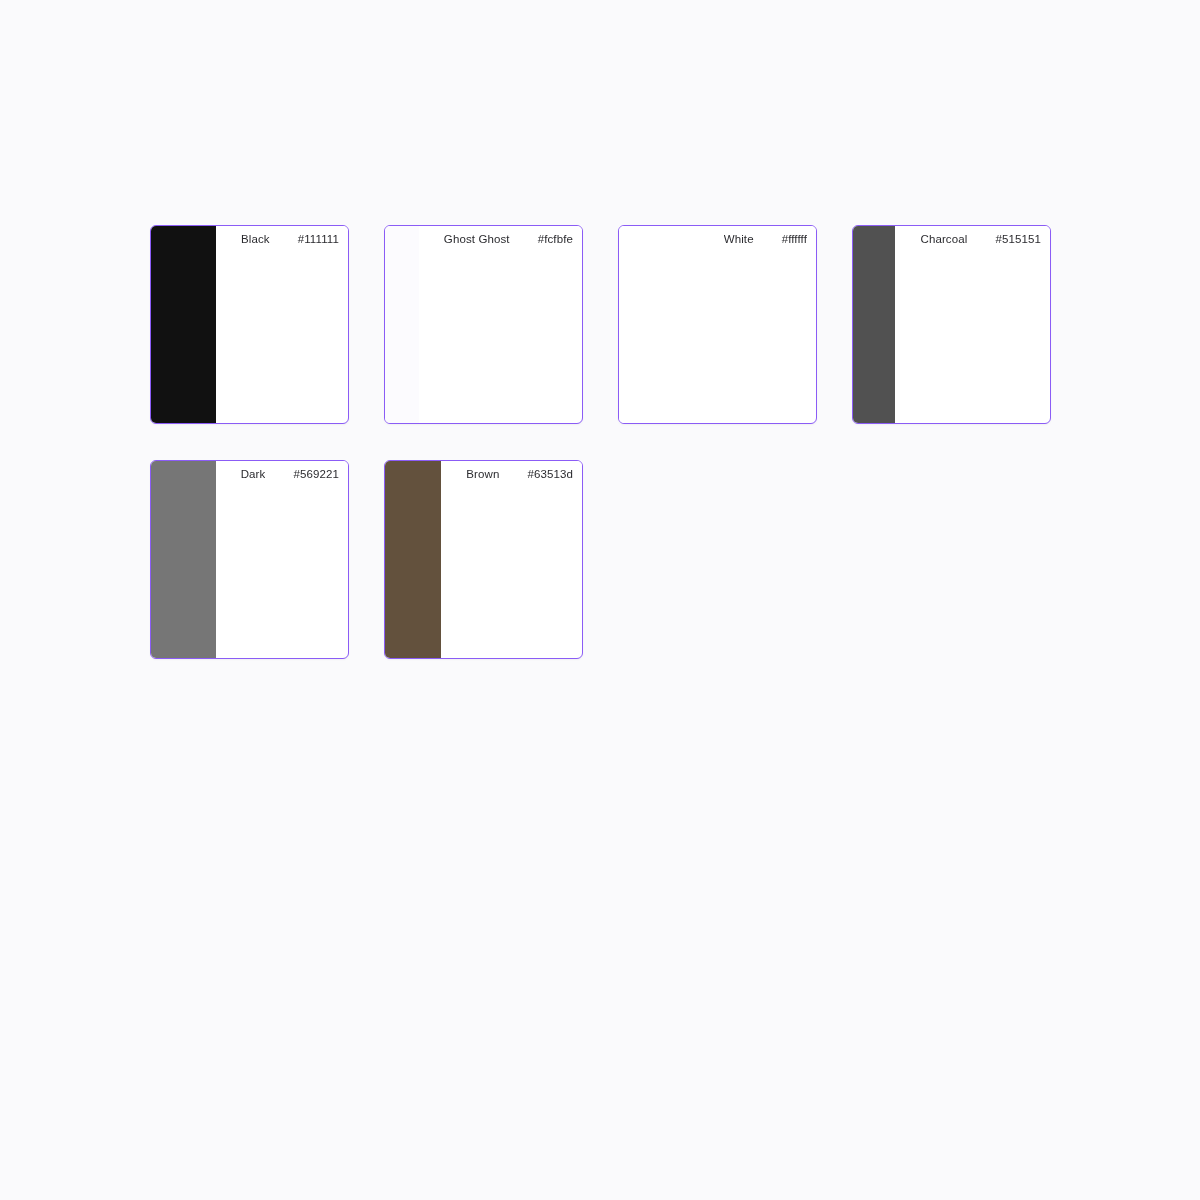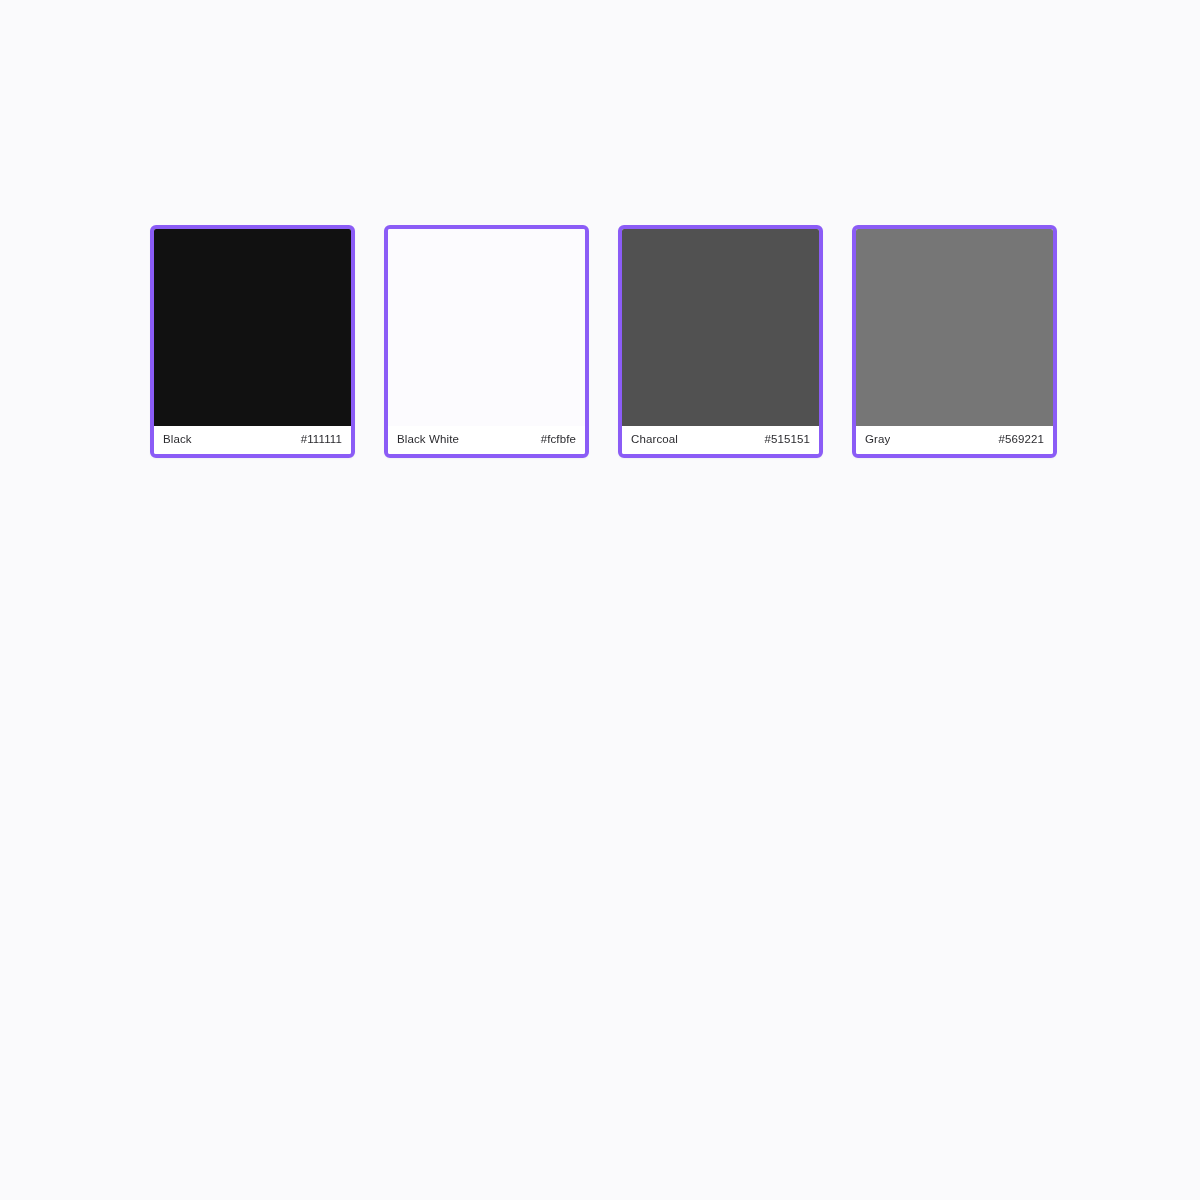--- a/index.html
+++ b/index.html
@@ -25,26 +25,27 @@
     display: grid;
     grid-template-columns: repeat(4, 197px);
     column-gap: 37px;
     row-gap: 36px;
     width: 900px;
     align-content: start;
   }
   .swatch-card {
     width: 197px;
     background: #ffffff;
-    border: 4px solid #8b5cf6;
+    border: 1px solid #8b5cf6;
     border-radius: 6px;
     box-shadow: 0 1px 2px rgba(17, 17, 17, 0.045);
     overflow: hidden;
     display: flex;
-    flex-direction: column;
+    flex-direction: row;
+    gap: 16px;
   }
   .swatch-color {
     width: 100%;
     height: 197px;
     display: block;
   }
   .swatch-meta {
     height: 28px;
     box-sizing: border-box;
     padding: 0 9px;
@@ -61,50 +62,64 @@
     white-space: nowrap;
     overflow: hidden;
     text-overflow: ellipsis;
   }
   .swatch-hex {
     font-size: 11.5px;
     line-height: 1;
     color: #2b2b2f;
     letter-spacing: 0.01em;
     white-space: nowrap;
-    margin-left: 10px;
+    margin-left: 28px;
   }
 </style>
 </head>
 <body style="background: rgb(250, 250, 252);">
 
 <div class="palette-page">
   <div class="swatch-grid">
       <div class="swatch-card">
         <div class="swatch-color" style="background: rgb(17, 17, 17);"></div>
         <div class="swatch-meta">
           <span class="swatch-name">Black</span>
           <span class="swatch-hex">#111111</span>
         </div>
       </div>
       <div class="swatch-card">
         <div class="swatch-color" style="background: rgb(252, 251, 254);"></div>
         <div class="swatch-meta">
-          <span class="swatch-name">Black White</span>
+          <span class="swatch-name">Ghost Ghost</span>
           <span class="swatch-hex">#fcfbfe</span>
+        </div>
+      </div>
+      <div class="swatch-card">
+        <div class="swatch-color" style="background: rgb(255, 255, 255);"></div>
+        <div class="swatch-meta">
+          <span class="swatch-name">White</span>
+          <span class="swatch-hex">#ffffff</span>
         </div>
       </div>
       <div class="swatch-card">
         <div class="swatch-color" style="background: rgb(81, 81, 81);"></div>
         <div class="swatch-meta">
           <span class="swatch-name">Charcoal</span>
           <span class="swatch-hex">#515151</span>
         </div>
       </div>
       <div class="swatch-card">
         <div class="swatch-color" style="background: rgb(118, 118, 118);"></div>
         <div class="swatch-meta">
-          <span class="swatch-name">Gray</span>
+          <span class="swatch-name">Dark</span>
           <span class="swatch-hex">#569221</span>
+        </div>
+      </div>
+      <div class="swatch-card">
+        <div class="swatch-color" style="background: rgb(99, 81, 61);"></div>
+        <div class="swatch-meta">
+          <span class="swatch-name">Brown</span>
+          <span class="swatch-hex">#63513d</span>
         </div>
       </div>
     </div>
 </div>
 
 </body></html>

